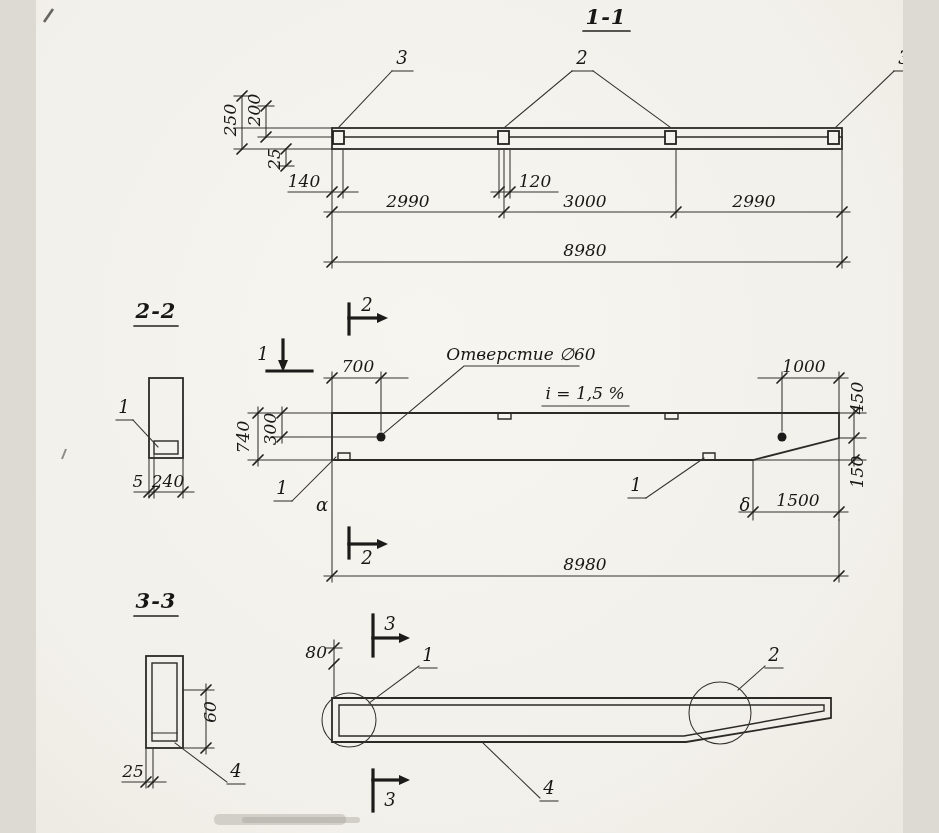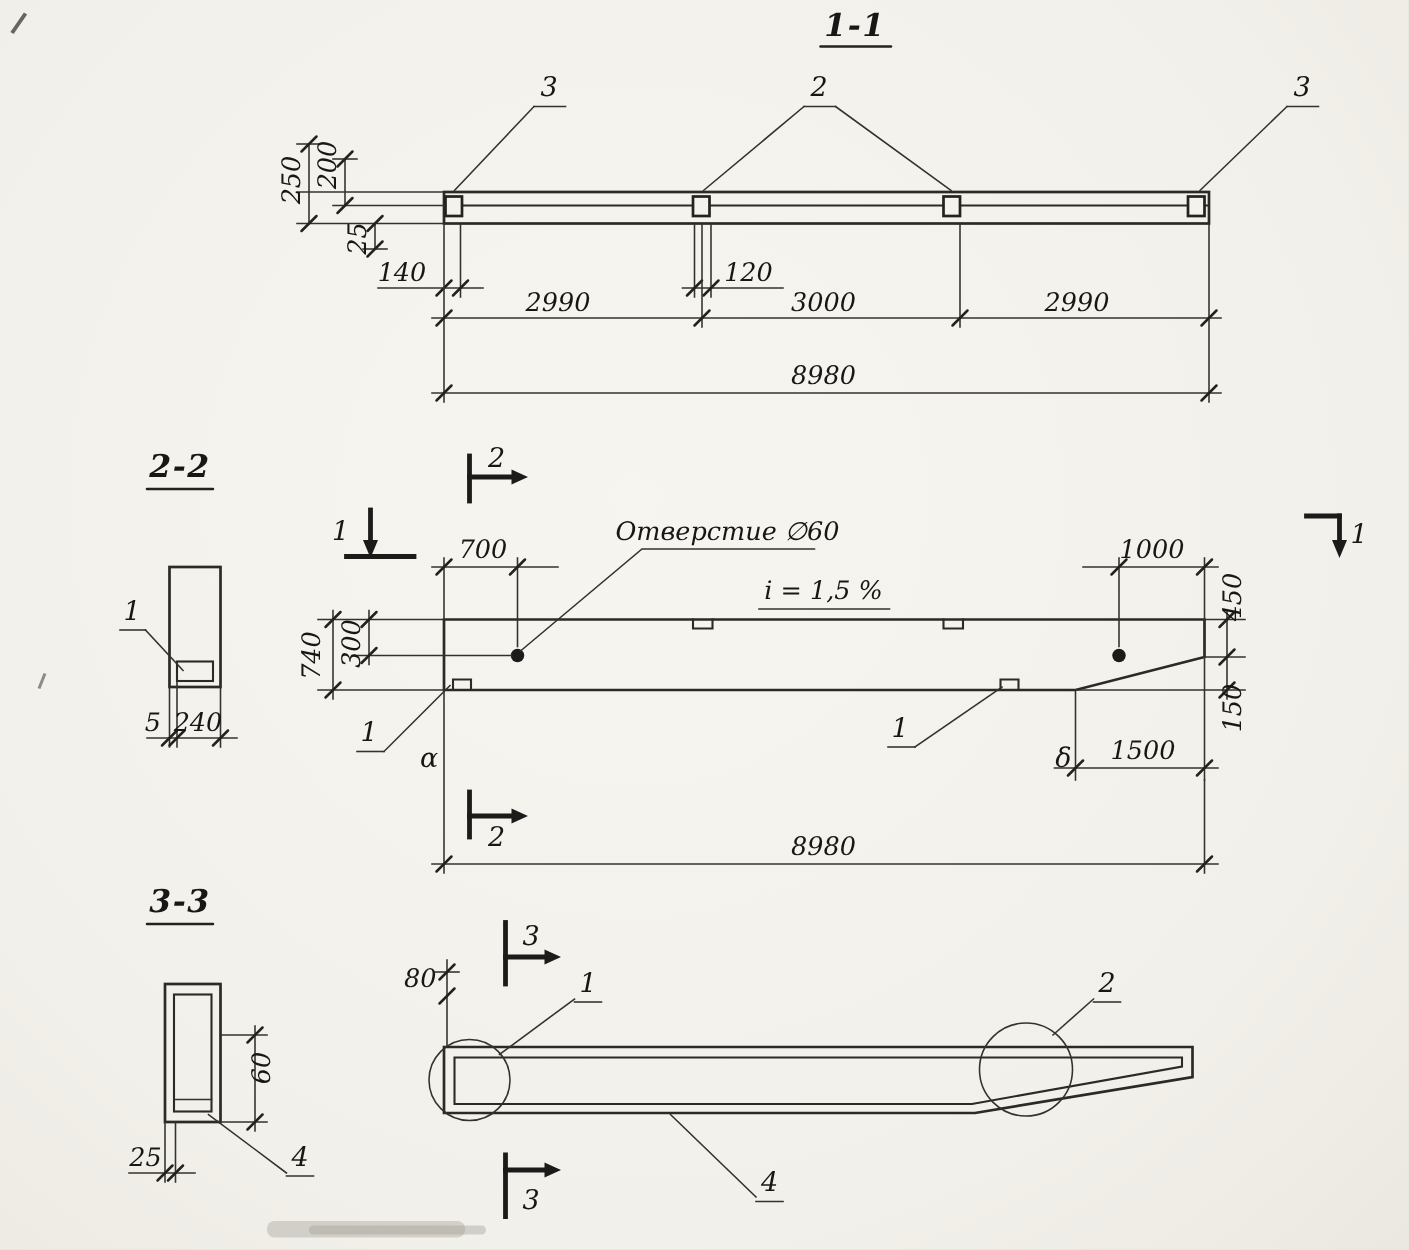--- a/index.html
+++ b/index.html
@@ -1,17 +1,17 @@
 <!DOCTYPE html>
 <html><head>
 <meta charset="utf-8">
 <style>
   html,body{margin:0;padding:0;background:#dddad4;}
   .sheet{
-    position:relative;width:939px;height:833px;margin:0 auto;
+    position:relative;width:867px;height:833px;margin:0 auto;
     background:#f4f2ed;
     background-image:radial-gradient(ellipse at 45% 40%, #f7f5f0 0%, #f2f0ea 70%, #ebe8e1 100%);
     overflow:hidden;
   }
   svg{position:absolute;left:0;top:0;}
   .ln   {stroke:#2b2a27;stroke-width:1.8;fill:none;stroke-linecap:square;}
   .ln2  {stroke:#2b2a27;stroke-width:1.4;fill:none;stroke-linecap:square;}
   .thin {stroke:#33322e;stroke-width:1.05;fill:none;stroke-linecap:square;}
   .tk   {stroke:#23221f;stroke-width:1.7;fill:none;stroke-linecap:round;}
   .thick{stroke:#1c1b19;stroke-width:3.2;fill:none;stroke-linecap:square;}

